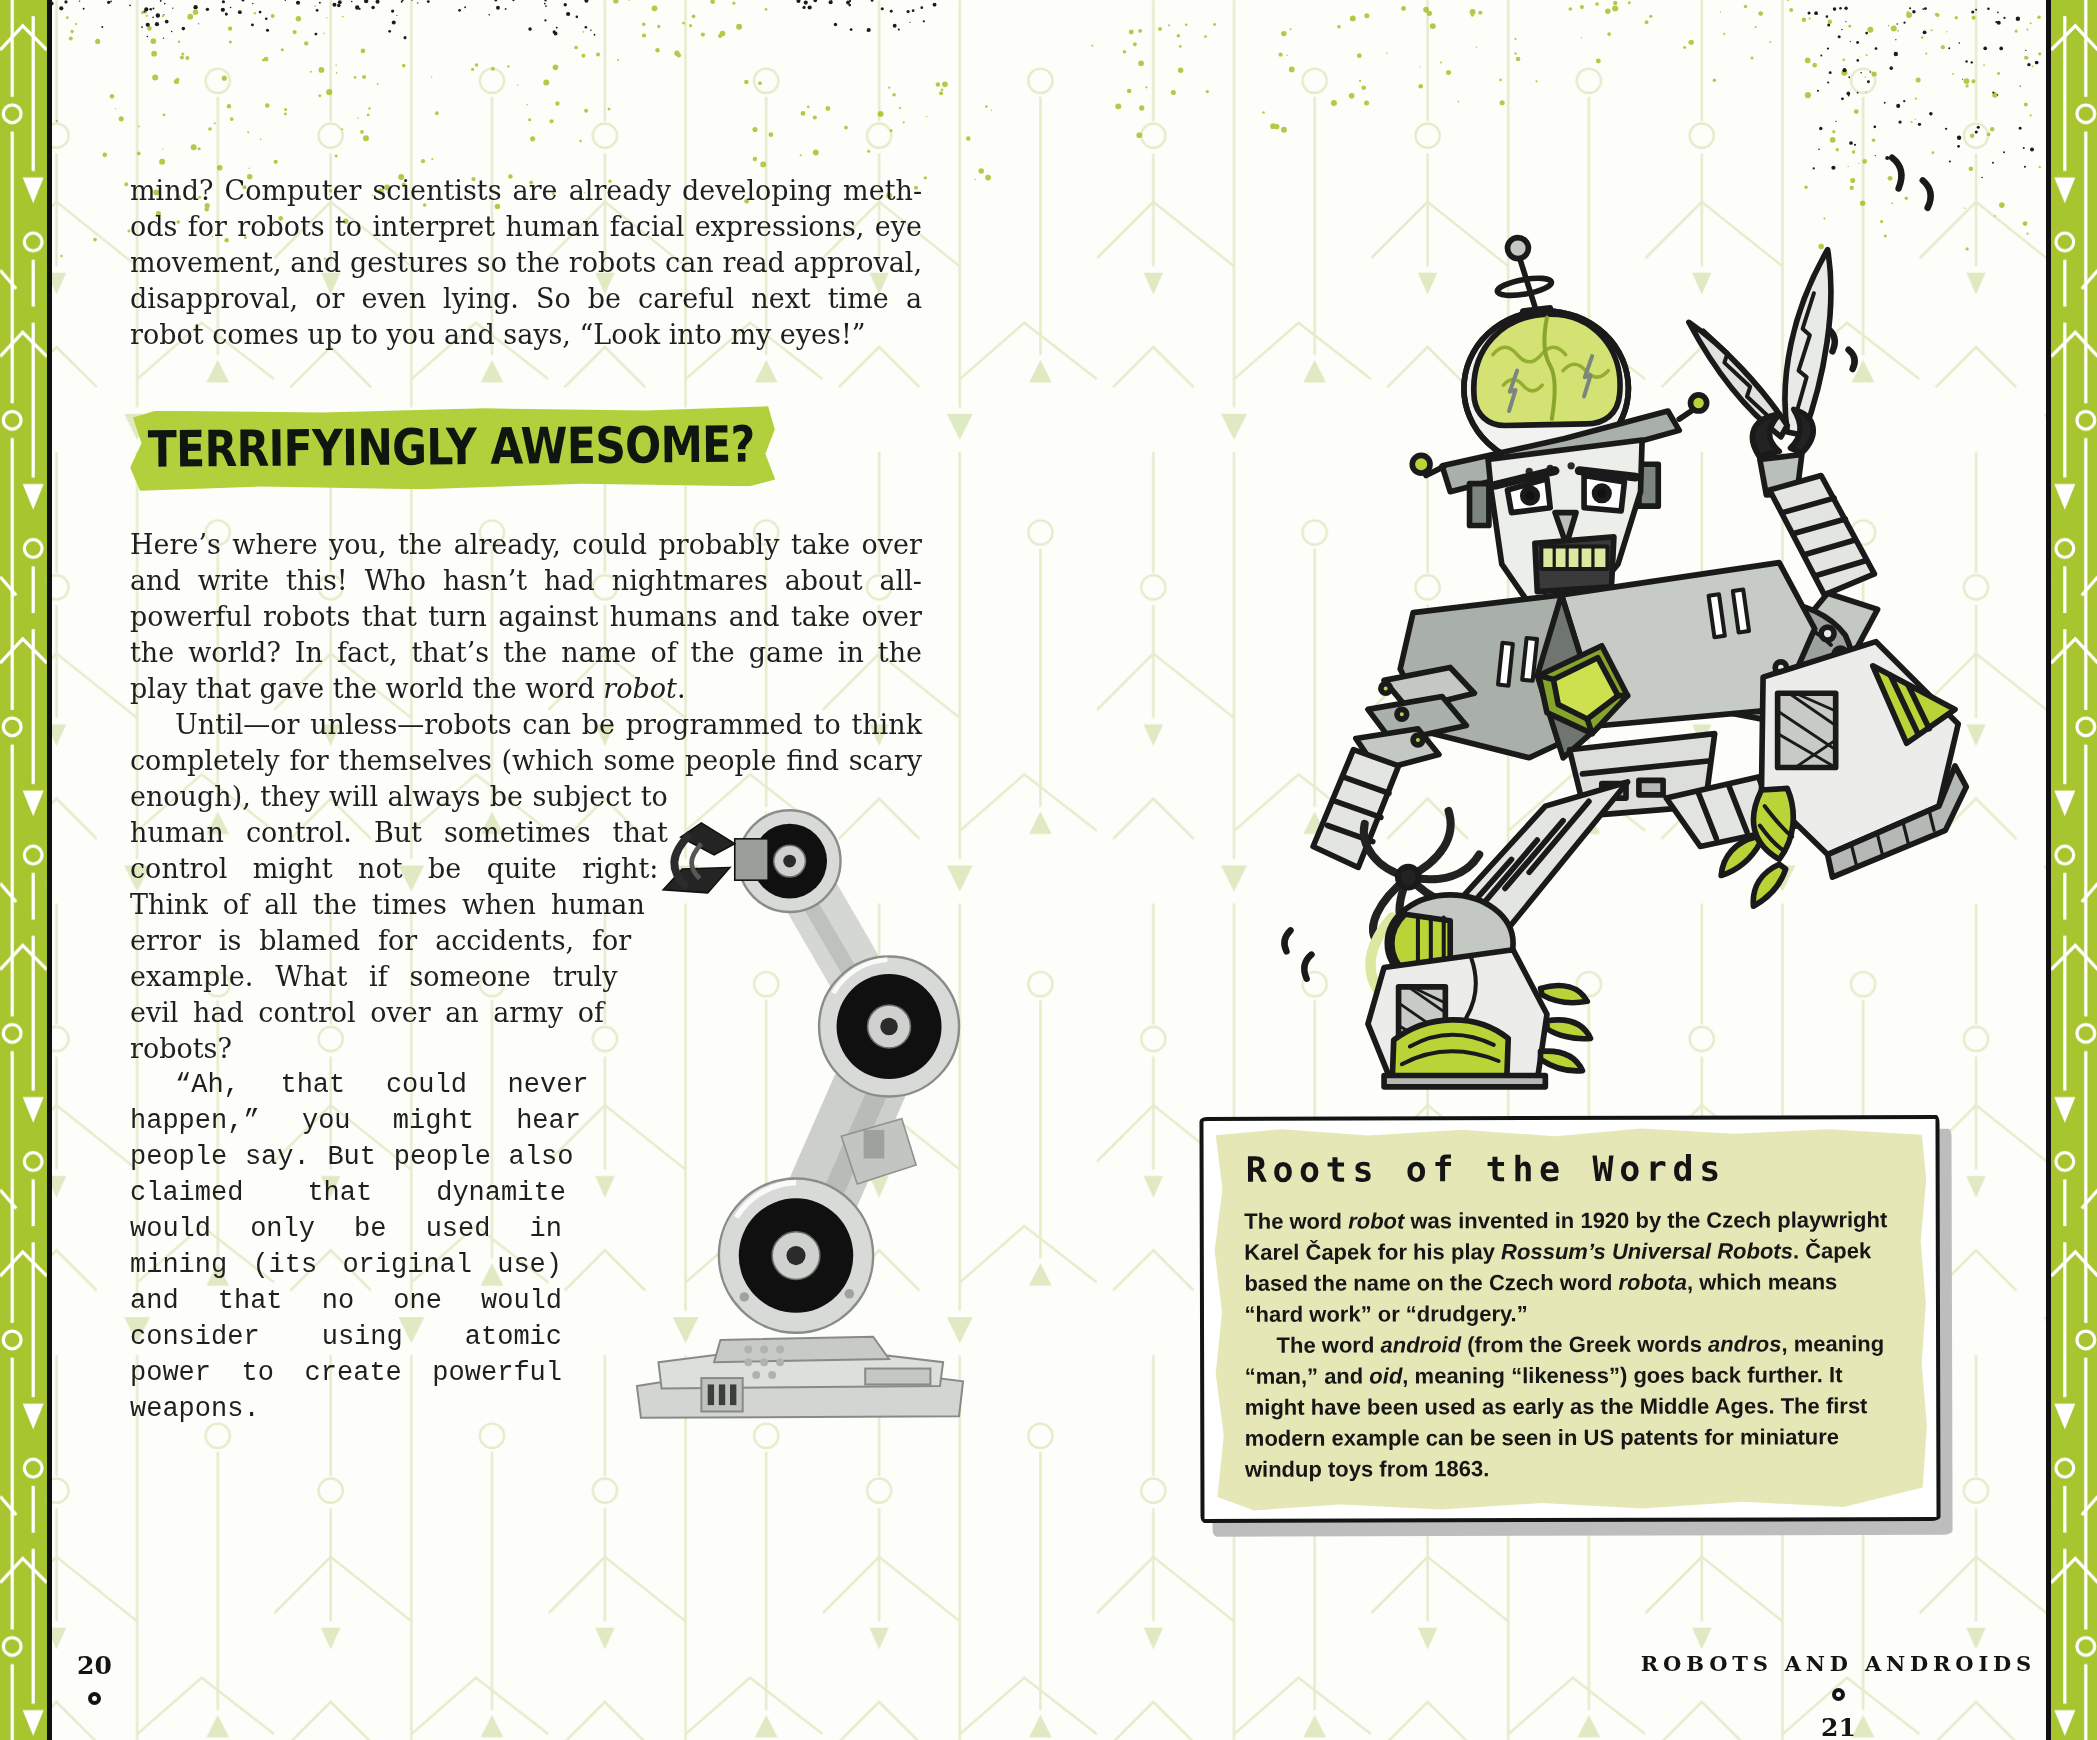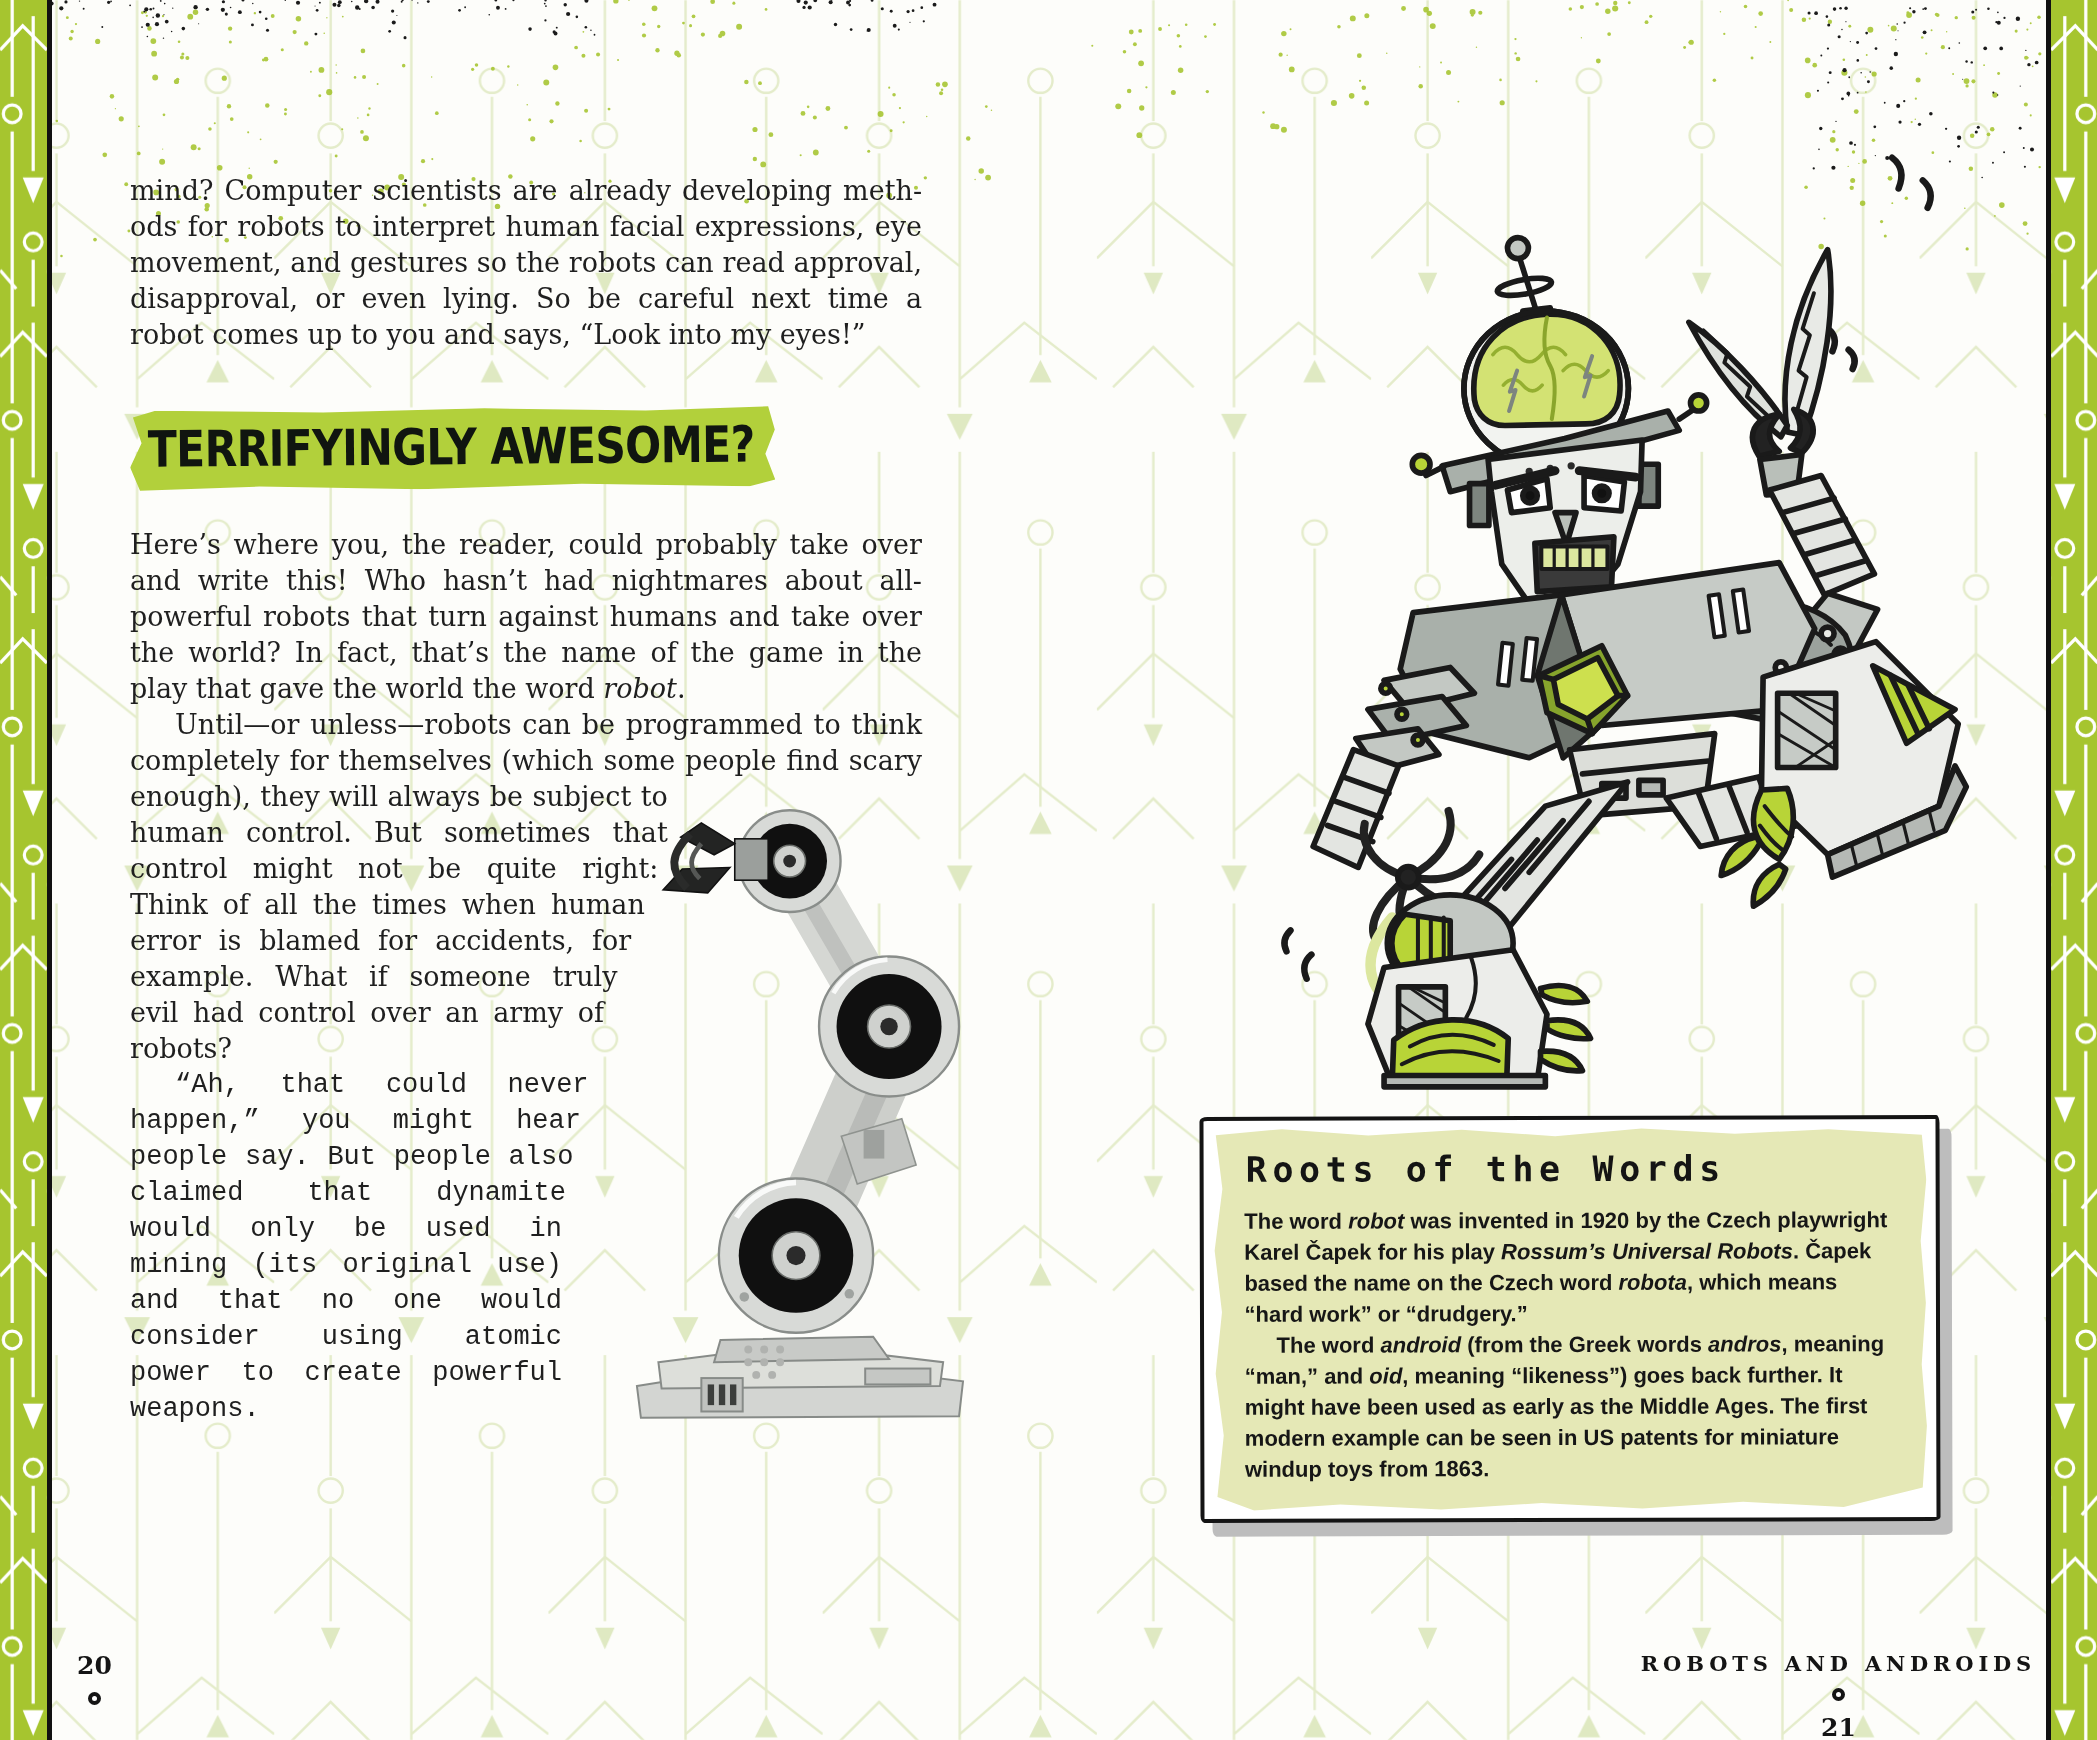--- a/index.html
+++ b/index.html
@@ -676,21 +676,21 @@
   </div>
   <div class="edge-line" style="left:2046px;"></div>
 
   <main class="left-col">
     <p class="body">mind? Computer scientists are already developing meth­ods for robots to interpret human facial expressions, eye movement, and gestures so the robots can read approval, disapproval, or even lying. So be careful next time a robot comes up to you and says, “Look into my eyes!”</p>
 
     <div class="headline">
       <span class="hl"><span>TERRIFYINGLY AWESOME?</span></span>
     </div>
 
-    <p class="body"><span>Here’s where you, the reader, could probably take over and write this! Who hasn’t had nightmares about all-powerful robots that turn against humans and take over the world? In fact, that’s the name of the game in the play that gave the world the word </span><i>robot</i><span>.</span></p>
+    <p class="body"><span>Here’s where you, the already, could probably take over and write this! Who hasn’t had nightmares about all-powerful robots that turn against humans and take over the world? In fact, that’s the name of the game in the play that gave the world the word </span><i>robot</i><span>.</span></p>
 
     <div class="wrapzone">
       <p class="body indent"><span>Until—or unless—robots can be programmed to think completely for themselves (which some people find scary </span><span class="arm-float">
         <svg width="342" height="670" viewBox="0 0 430 830">
           <g stroke="#878b88" stroke-width="2.5">
             <polygon points="15,752 215,720 425,746 420,790 20,792" fill="#d3d5d2"></polygon>
             <polygon points="42,722 215,700 400,722 396,752 46,755" fill="#dddfda"></polygon>
             <polygon points="120,694 312,690 332,718 112,722" fill="#c8cac7"></polygon>
             <rect x="96" y="742" width="52" height="42" fill="#c0c2bf"></rect>
             <rect x="302" y="730" width="82" height="20" fill="#c5c7c4"></rect>

